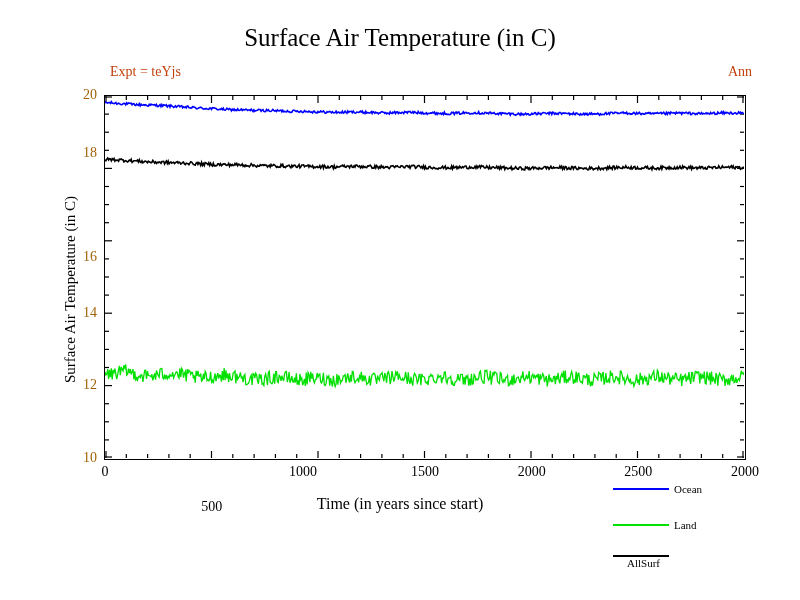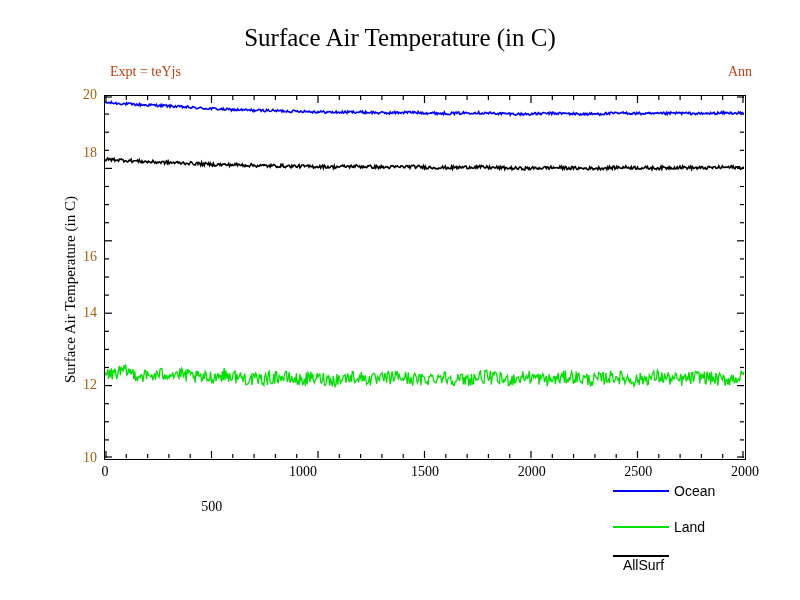--- a/index.html
+++ b/index.html
@@ -12,33 +12,34 @@
   #hdr-right{right:48px;top:64px;}
   .plot-frame{position:absolute;left:104px;top:95px;width:642px;height:365px;border:1.5px solid #000;box-sizing:border-box;background:#fff;}
   svg{display:block;}
   .ylab{position:absolute;font-size:15px;color:#000;transform-origin:0 0;transform:rotate(-90deg);white-space:nowrap;}
   .xlab{position:absolute;left:0;top:495px;width:800px;text-align:center;font-size:16px;color:#000;}
   .tick-x{position:absolute;font-size:14px;color:#000;text-align:center;width:60px;}
   .tick-y{position:absolute;font-size:14px;color:#a16207;text-align:right;width:40px;}
   .legend{position:absolute;font-size:9px;color:#000;}
   .legend-row{position:absolute;display:flex;align-items:center;}
   .legend-line{width:56px;height:0;border-top:2px solid #000;margin-right:5px;}
-  .legend-text{font-size:14px;font-family:Liberation Sans, sans-serif;}
+  .legend-text{font-size:11px;font-family:Liberation Serif, serif;}
 </style>
 </head>
 <body>
 
 <div id="root">
 
   <div class="title">Surface Air Temperature (in C)</div>
 
   <div class="hdr" id="hdr-left">Expt = teYjs</div>
   <div class="hdr" id="hdr-right">Ann</div>
 
   <div class="ylab" id="y-axis-label" style="left: 62px; top: 382.5px;">Surface Air Temperature (in C)</div>
+  <div class="xlab">Time (in years since start)</div>
 
   <div class="plot-frame">
     <svg id="plot-svg" width="639" height="362" viewBox="0 0 639 362">
         <line x1="1" y1="362" x2="1" y2="355" stroke="#000" stroke-width="1.2"></line>
         <line x1="1" y1="0" x2="1" y2="7" stroke="#000" stroke-width="1.2"></line>
         <line x1="106.5" y1="362" x2="106.5" y2="355" stroke="#000" stroke-width="1.2"></line>
         <line x1="106.5" y1="0" x2="106.5" y2="7" stroke="#000" stroke-width="1.2"></line>
         <line x1="213" y1="362" x2="213" y2="355" stroke="#000" stroke-width="1.2"></line>
         <line x1="213" y1="0" x2="213" y2="7" stroke="#000" stroke-width="1.2"></line>
         <line x1="319.5" y1="362" x2="319.5" y2="355" stroke="#000" stroke-width="1.2"></line>

